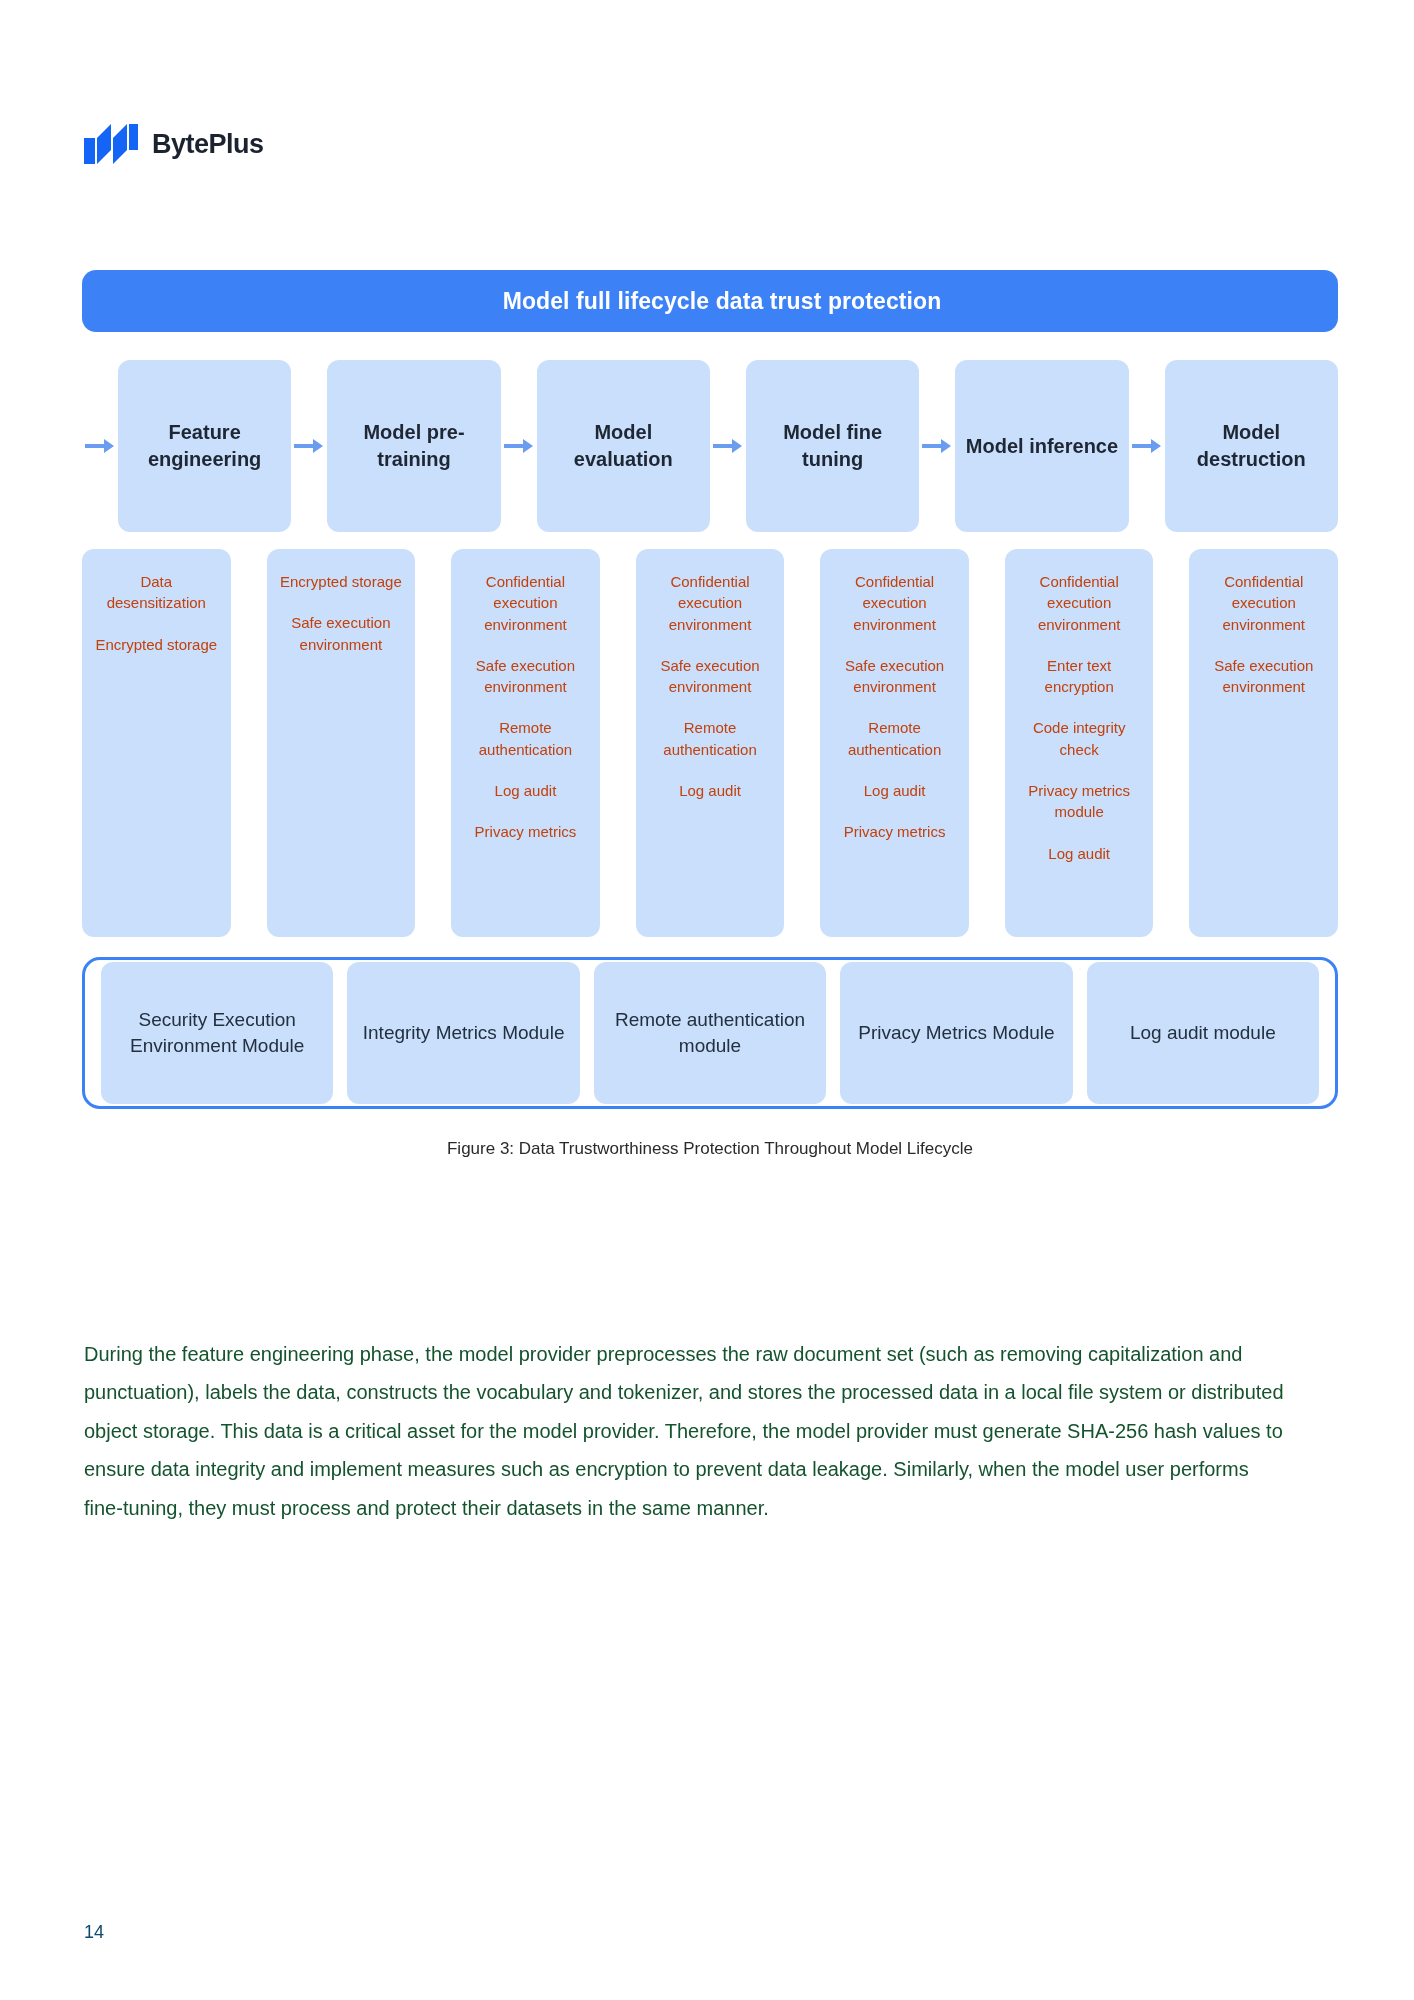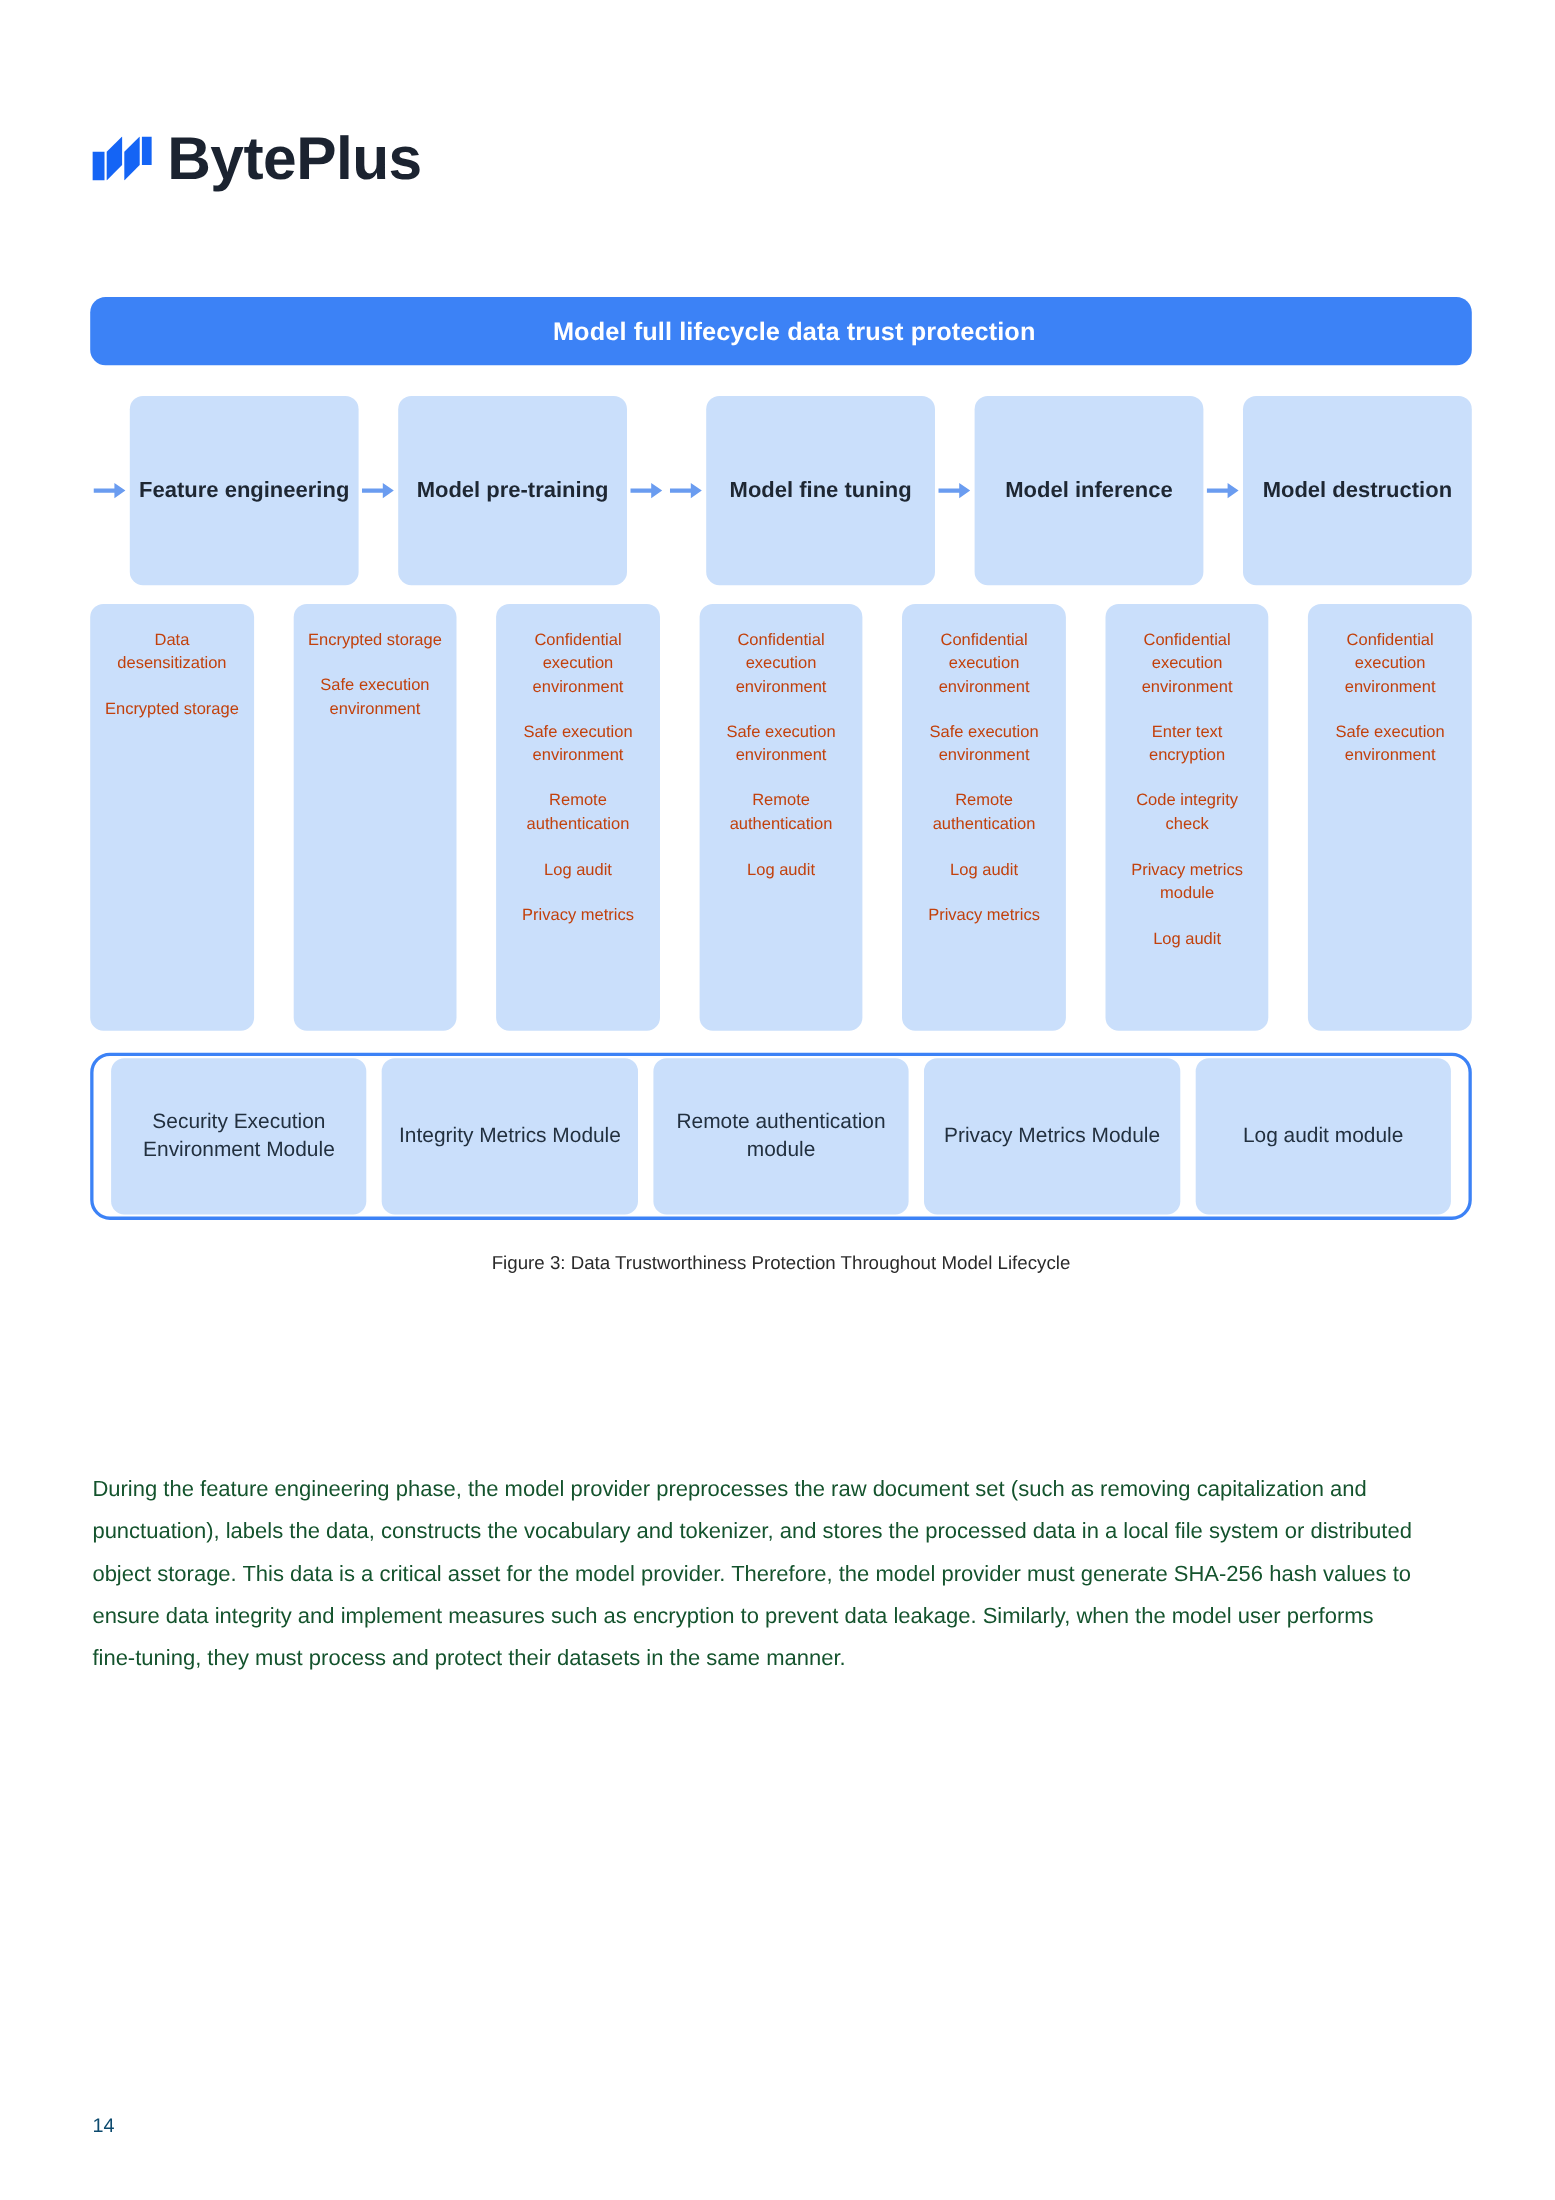--- a/index.html
+++ b/index.html
@@ -31,21 +31,21 @@
     align-items: center;
     gap: 14px;
     height: 48px;
   }
   .brand-mark {
     width: 54px;
     height: 40px;
     display: block;
   }
   .brand-name {
-    font-size: 55px;
+    font-size: 27px;
     font-weight: bold;
     letter-spacing: -0.5px;
     color: #1b2330;
     line-height: 1;
   }
 
   
   .figure {
     position: absolute;
     left: 82px;
@@ -204,20 +204,21 @@
         <svg width="30" height="16" viewBox="0 0 30 16">
             <path d="M0 6 H19 V1 L29 8 L19 15 V10 H0 Z" fill="#6a9cf0"></path>
           </svg>
       </div>
       <div class="stage-box">Model pre-training</div>
       <div class="arrow">
         <svg width="30" height="16" viewBox="0 0 30 16">
             <path d="M0 6 H19 V1 L29 8 L19 15 V10 H0 Z" fill="#6a9cf0"></path>
           </svg>
       </div>
+      <div class="stage-box">Model evaluation</div>
       <div class="arrow">
         <svg width="30" height="16" viewBox="0 0 30 16">
             <path d="M0 6 H19 V1 L29 8 L19 15 V10 H0 Z" fill="#6a9cf0"></path>
           </svg>
       </div>
       <div class="stage-box">Model fine tuning</div>
       <div class="arrow">
         <svg width="30" height="16" viewBox="0 0 30 16">
             <path d="M0 6 H19 V1 L29 8 L19 15 V10 H0 Z" fill="#6a9cf0"></path>
           </svg>

